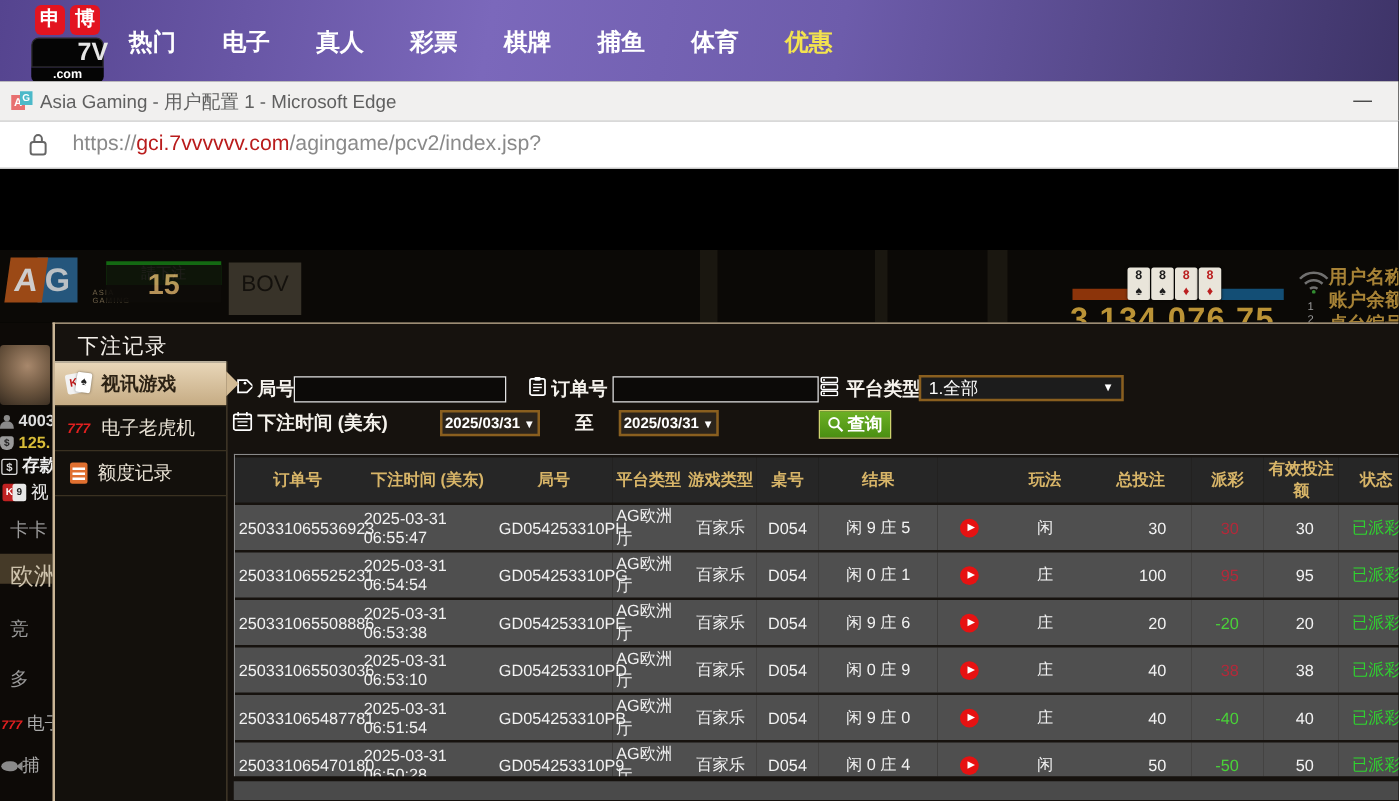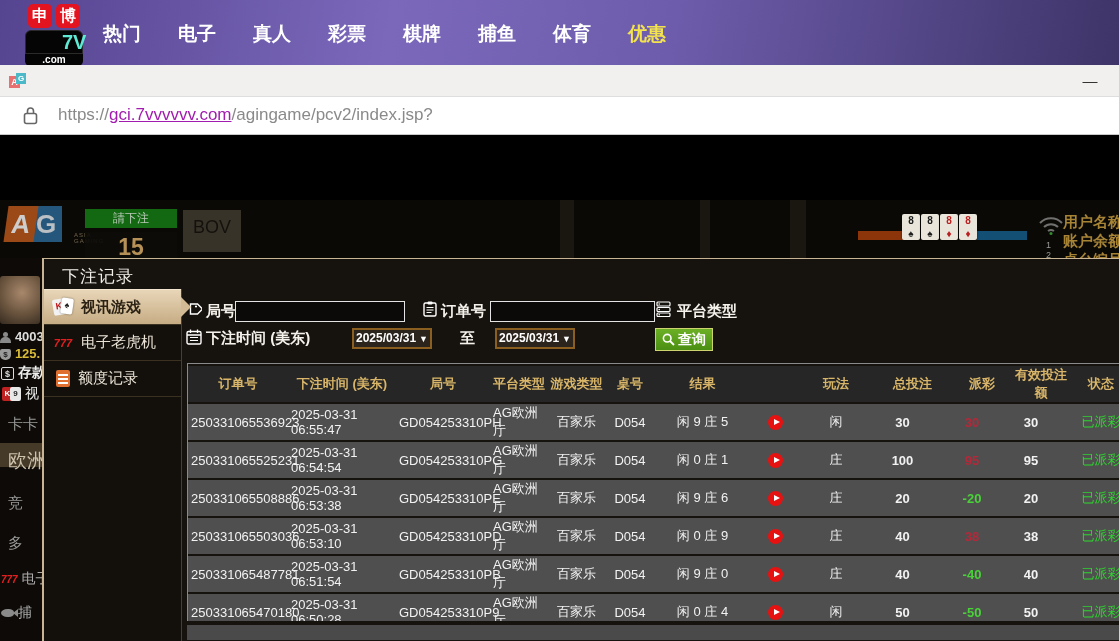--- a/index.html
+++ b/index.html
@@ -8,21 +8,21 @@
             font-family:"Liberation Sans", sans-serif; }
 
   
   .navbar { position:absolute; left:0; top:0; width:1119px; height:65px;
             background:linear-gradient(100deg,#55448f 0%,#7b68bb 35%,#6d5cab 60%,#3e3468 100%); }
   .logo { position:absolute; left:14px; top:4px; width:80px; text-align:center; }
   .logo-squares { display:flex; gap:4px; justify-content:center; }
   .logo-sq { width:24px; height:24px; background:#e31420; border-radius:5px; color:#fff;
              font-weight:bold; font-size:16px; line-height:24px; text-align:center; }
   .logo-main { margin:2px auto 0; background:#050505; border:1px solid #2a2a2a; border-radius:6px 6px 0 0;
-               color:#5eead4; font-weight:bold; font-size:20px; width:58px; height:24px; line-height:23px;padding-left:36px; }
+               color:#e5e5e5; font-weight:bold; font-size:20px; width:58px; height:24px; line-height:23px;padding-left:36px; }
   .logo-suffix { margin:0 auto; background:#050505; color:#fff; font-size:10px; font-weight:bold;
                  width:58px; height:12px; line-height:11px; border-radius:0 0 5px 5px; }
   .nav-items { position:absolute; left:103px; top:0; height:68px; display:flex; align-items:center; gap:37px; }
   .nav-item { color:#ffffff; font-size:19px; font-weight:bold; cursor:pointer; }
   .nav-item.highlight { color:#f3e34f; }
 
   
   .titlebar { position:absolute; left:0; top:65px; width:1119px; height:32px; background:#f1f0ef;
               border-bottom:1px solid #dededd; }
   .favicon { position:absolute; left:9px; top:8px; width:17px; height:16px; }
@@ -32,34 +32,34 @@
            font-size:8px; font-weight:bold; text-align:center; line-height:11px; }
   .win-title { position:absolute; left:32px; top:7px; font-size:15px; color:#606060; }
   .win-min { position:absolute; right:16px; top:3px; width:26px; height:26px; color:#333;
              font-size:15px; text-align:center; line-height:26px; cursor:pointer; }
 
   
   .urlbar { position:absolute; left:0; top:97px; width:1119px; height:38px; background:#ffffff;
             border-bottom:1px solid #c9c9c9; }
   .lock-icon { position:absolute; left:23px; top:9px; }
   .url-text { position:absolute; left:58px; top:8px; font-size:17px; color:#8a8a8a; white-space:nowrap; }
-  .url-text .domain { color:#a21caf;text-decoration:underline; }
+  .url-text .domain { color:#b91c1c; }
 
   
   .backdrop { position:absolute; left:0; top:200px; width:1119px; height:58px; background:#0b0906; overflow:hidden; }
   .frame-bar { position:absolute; top:0; height:58px; background:rgba(170,150,110,0.10); }
   .ag-logo { position:absolute; left:6px; top:6px; opacity:.8; }
   .ag-a { display:inline-block; width:30px; height:36px; background:#c05a1a; color:#fff; font-weight:bold;
           font-size:26px; text-align:center; line-height:36px; transform:skewX(-8deg); }
   .ag-g { display:inline-block; width:32px; height:36px; background:#2c6a9a; color:#e8eef4; font-weight:bold;
           font-size:26px; text-align:center; line-height:36px; margin-left:-6px; }
   .ag-sub { position:absolute; left:68px; top:26px; font-size:6px; color:#8a7a5c; letter-spacing:1px; }
   .bet-banner { position:absolute; left:85px; top:9px; width:92px; height:19px; background:#157a15;
                 color:#d5ead5; font-size:12px; text-align:center; line-height:19px; opacity:.85; }
-  .bet-count { position:absolute; left:85px; top:32px; width:92px; height:30px; background:#0e0c09;
+  .bet-count { position:absolute; left:85px; top:12px; width:92px; height:30px; background:#0e0c09;
                color:#c8a060; font-size:23px; font-weight:bold; text-align:center; line-height:30px; opacity:.9; }
   .bov-sign { position:absolute; left:183px; top:10px; width:58px; height:42px; background:#443e32;
               color:#17140f; font-size:18px; font-weight:normal; text-align:center; line-height:34px; opacity:.8; }
   .bar-orange { position:absolute; left:858px; top:31px; width:46px; height:9px; background:#a33c0c; opacity:.85; }
   .bar-blue { position:absolute; left:977px; top:31px; width:50px; height:9px; background:#155a8a; opacity:.85; }
   .card-fan { position:absolute; left:902px; top:14px; display:flex; gap:1px; }
   .pcard { width:18px; height:26px; background:#e9e5da; border-radius:2px; font-size:10px; font-weight:bold;
            text-align:center; line-height:13px; box-shadow:0 0 2px rgba(0,0,0,.6); }
   .pcard.black { color:#1c1c1c; } .pcard.red { color:#bb2020; }
   .jackpot { position:absolute; left:856px; top:40px; font-size:26px; font-weight:bold; color:#cfa43c;
@@ -137,21 +137,21 @@
   .ficon { position:absolute; }
 
   
   .table-clip { position:absolute; left:143px; top:104px; width:934px; height:258px; overflow:hidden; }
   .bet-table { width:943px; border-collapse:separate; border-spacing:0 2px; background:transparent;
                table-layout:fixed; border-top:1px solid #8a8a8a; border-left:1px solid #8a8a8a; }
   .bet-table th { height:19px; background:#262626; color:#d8b568; font-size:13px; font-weight:bold; }
   .bet-table td { height:19px; background:#4f4f4f; color:#f2f2f2; font-size:13px; }
   .bet-table td.l { text-align:left; padding-left:3px; }
   .bet-table td.c, .bet-table th { text-align:center; }
-  .bet-table td.num { text-align:center; padding-right:20px; font-weight:bold; }
+  .bet-table td.num { text-align:right; padding-right:20px; font-weight:normal; }
   .bet-table td.payout { color:#b3293a; }
   .bet-table td.payout.neg { color:#49d238; }
   .bet-table td.status { color:#2fd32f; text-align:center; }
   .play-btn { display:inline-block; width:15px; height:15px; border-radius:50%; background:#e61212;
               position:relative; vertical-align:middle; cursor:pointer; }
   .play-btn::after { content:""; position:absolute; left:6px; top:4px; border-left:6px solid #fff;
                      border-top:3.5px solid transparent; border-bottom:3.5px solid transparent; }
   .bottom-strip { position:absolute; left:143px; top:366px; width:934px; height:15px; background:#4a4a4a; }
 </style>
 </head>
@@ -178,20 +178,21 @@
       <span class="nav-item">体育</span>
       <span class="nav-item highlight">优惠</span>
     </div>
   </div>
 
   <div class="titlebar">
     <div class="favicon">
       <span class="fav-a">A</span>
       <span class="fav-g">G</span>
     </div>
+    <span class="win-title">Asia Gaming - 用户配置 1 - Microsoft Edge</span>
     <span class="win-min">—</span>
   </div>
 
   <div class="urlbar">
     <span class="lock-icon">
       <svg width="15" height="19" viewBox="0 0 15 19">
           <rect x="1.5" y="7.5" width="12" height="10" rx="2" fill="none" stroke="#666" stroke-width="1.6"></rect>
           <path d="M4.5 7.5 V5 a3 3 0 0 1 6 0 V7.5" fill="none" stroke="#666" stroke-width="1.6"></path>
         </svg>
     </span>
@@ -210,20 +211,21 @@
     <div class="bet-count">15</div>
     <div class="bov-sign">BOV</div>
     <div class="bar-orange"></div>
     <div class="bar-blue"></div>
     <div class="card-fan">
       <div class="pcard black">8<br>♠</div>
       <div class="pcard black">8<br>♠</div>
       <div class="pcard red">8<br>♦</div>
       <div class="pcard red">8<br>♦</div>
     </div>
+    <div class="jackpot">3,134,076.75</div>
     <span class="wifi">
       <svg width="26" height="20" viewBox="0 0 26 20">
           <path d="M2 8 a15 15 0 0 1 22 0" fill="none" stroke="#8a8a8a" stroke-width="2"></path>
           <path d="M6 12 a10 10 0 0 1 14 0" fill="none" stroke="#8a8a8a" stroke-width="2"></path>
           <path d="M10 16 a5.5 5.5 0 0 1 6 0" fill="none" stroke="#8a8a8a" stroke-width="2"></path>
           <circle cx="13" cy="18.5" r="1.5" fill="#3cae3c"></circle>
         </svg>
     </span>
     <div class="wifi-nums"><span>1</span><br><span>2</span></div>
     <div class="user-labels">
@@ -292,20 +294,24 @@
       <svg width="15" height="16" viewBox="0 0 15 16">
           <rect x="1" y="1" width="13" height="4" rx="1" fill="none" stroke="#fff" stroke-width="1.2"></rect>
           <rect x="1" y="6.5" width="13" height="4" rx="1" fill="none" stroke="#fff" stroke-width="1.2"></rect>
           <rect x="1" y="12" width="13" height="3.5" rx="1" fill="none" stroke="#fff" stroke-width="1.2"></rect>
           <circle cx="3.2" cy="3" r="0.8" fill="#fff"></circle>
           <circle cx="3.2" cy="8.5" r="0.8" fill="#fff"></circle>
           <circle cx="3.2" cy="13.8" r="0.8" fill="#fff"></circle>
         </svg>
     </span>
     <span class="form-label" style="left:633px;top:43px;">平台类型</span>
+    <div class="dd-select" style="left:691px;top:41px;width:164px;">
+      <span>1.全部</span>
+      <span class="arr">▼</span>
+    </div>
 
     <span class="ficon" style="left:142px;top:70px;">
       <svg width="16" height="16" viewBox="0 0 16 16">
           <rect x="1" y="2.5" width="14" height="12.5" rx="1.5" fill="none" stroke="#fff" stroke-width="1.4"></rect>
           <path d="M4.5 0.5 V4 M11.5 0.5 V4 M1 6 h14" stroke="#fff" stroke-width="1.3"></path>
           <path d="M4 8.5 h8 M4 11.5 h8" stroke="#fff" stroke-width="1"></path>
         </svg>
     </span>
     <span class="form-label" style="left:162px;top:70px;">下注时间 (美东)</span>
     <div class="date-box" style="left:308px;top:69px;">

